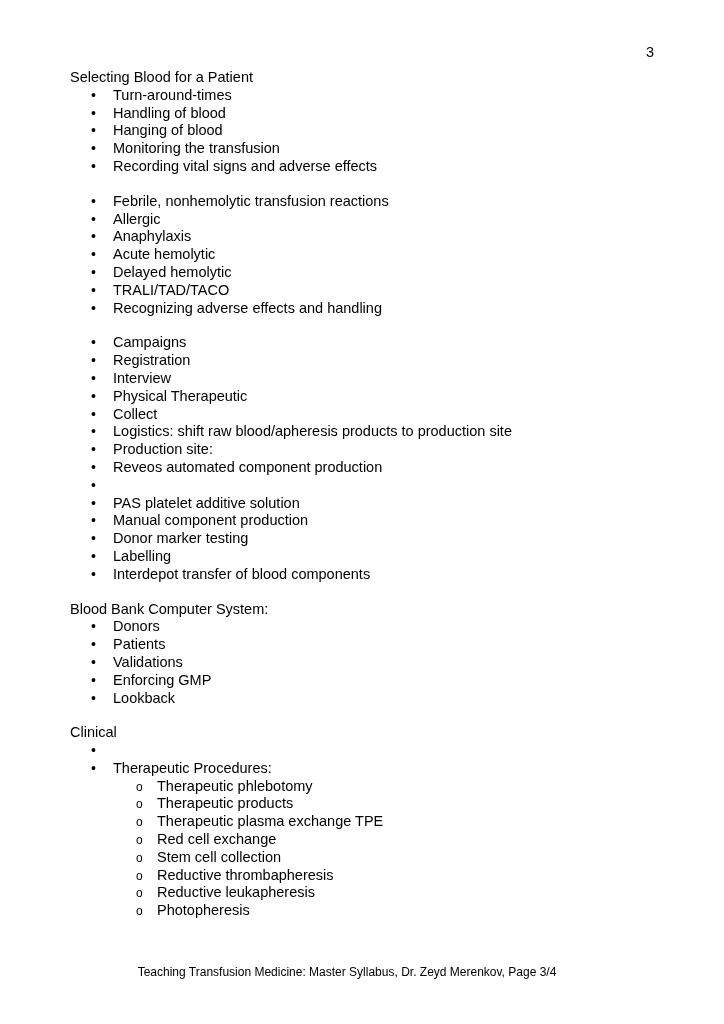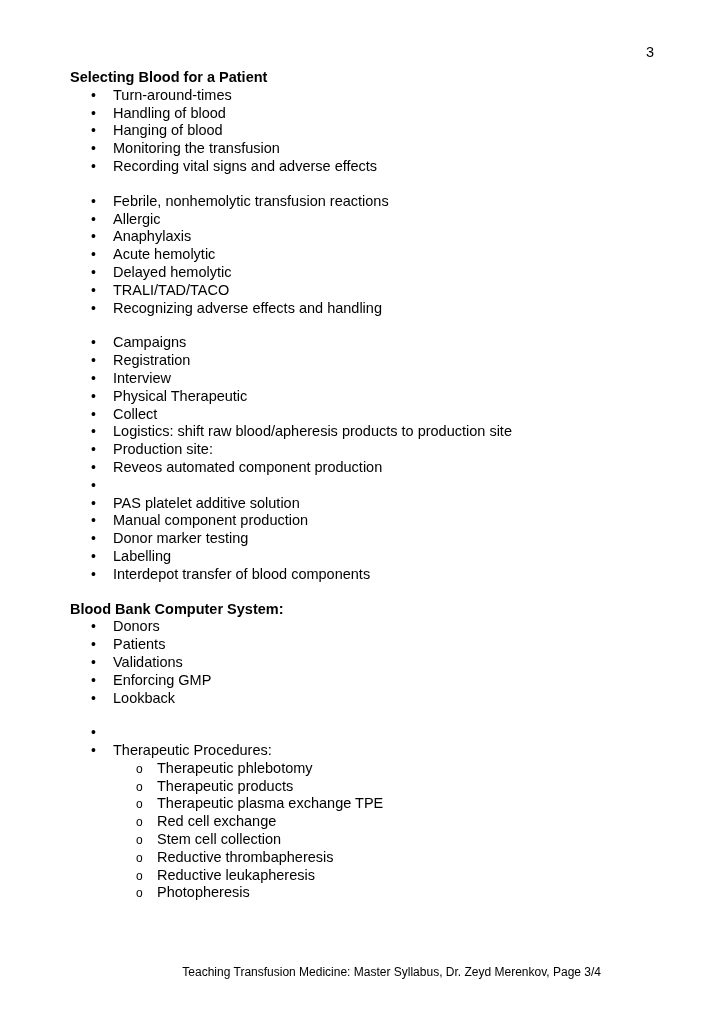--- a/index.html
+++ b/index.html
@@ -1,27 +1,27 @@
 <!DOCTYPE html>
 <html><head>
 <meta charset="utf-8">
 <style>
   html, body { margin: 0; padding: 0; background: #ffffff; }
   body { width: 724px; height: 1024px; position: relative; overflow: hidden;
          font-family: "Liberation Sans", sans-serif; color: #000; }
   .page-number { position: absolute; top: 44px; left: 646px; font-size: 14.5px; }
   .content { position: absolute; top: 69px; left: 70px; width: 620px; }
   .section { margin-bottom: 17px; }
-  .heading { font-weight: bold; font-size: 14.5px; line-height: 17.8px; height: 17.8px; }
+  .heading { font-weight: normal; font-size: 14.5px; line-height: 17.8px; height: 17.8px; }
   ul { list-style: none; margin: 0; padding: 0; }
   li { position: relative; font-size: 14.5px; line-height: 17.8px; height: 17.8px; padding-left: 43px; white-space: nowrap; }
   li .bullet { position: absolute; left: 21px; top: 0; font-size: 14px; }
   li.sub { padding-left: 87px; }
   li.sub .bullet { left: 66px; font-size: 12px; top: 1px; }
-  .footer { position: absolute; top: 965px; left: 0; width: 600px; text-align: right; font-size: 12px; }
+  .footer { position: absolute; top: 965px; left: 0; width: 692px; text-align: center; font-size: 12px; }
   .footer span { position: relative; left: 1px; }
 </style>
 </head>
 <body>
 
 <div class="page-number">3</div>
 
 <div class="content" id="content">
     <div class="section">
       <div class="heading">Selecting Blood for a Patient</div>
@@ -66,20 +66,21 @@
       <div class="heading">Blood Bank Computer System:</div>
       <ul>
         <li><span class="bullet">•</span><span>Donors</span></li>
         <li><span class="bullet">•</span><span>Patients</span></li>
         <li><span class="bullet">•</span><span>Validations</span></li>
         <li><span class="bullet">•</span><span>Enforcing GMP</span></li>
         <li><span class="bullet">•</span><span>Lookback</span></li>
       </ul>
     </div>
     <div class="section">
+      <div class="heading">Clinical</div>
       <ul>
         <li><span class="bullet">•</span></li>
         <li><span class="bullet">•</span><span>Therapeutic Procedures:</span></li>
         <li class="sub"><span class="bullet">o</span><span>Therapeutic phlebotomy</span></li>
         <li class="sub"><span class="bullet">o</span><span>Therapeutic products</span></li>
         <li class="sub"><span class="bullet">o</span><span>Therapeutic plasma exchange TPE</span></li>
         <li class="sub"><span class="bullet">o</span><span>Red cell exchange</span></li>
         <li class="sub"><span class="bullet">o</span><span>Stem cell collection</span></li>
         <li class="sub"><span class="bullet">o</span><span>Reductive thrombapheresis</span></li>
         <li class="sub"><span class="bullet">o</span><span>Reductive leukapheresis</span></li>

